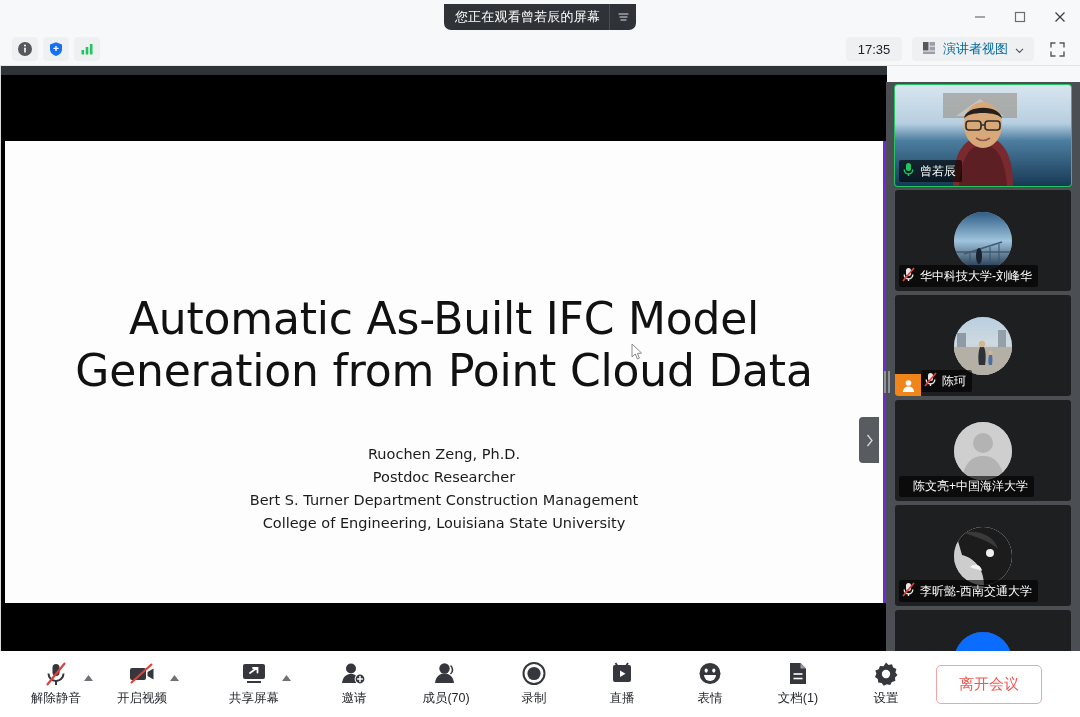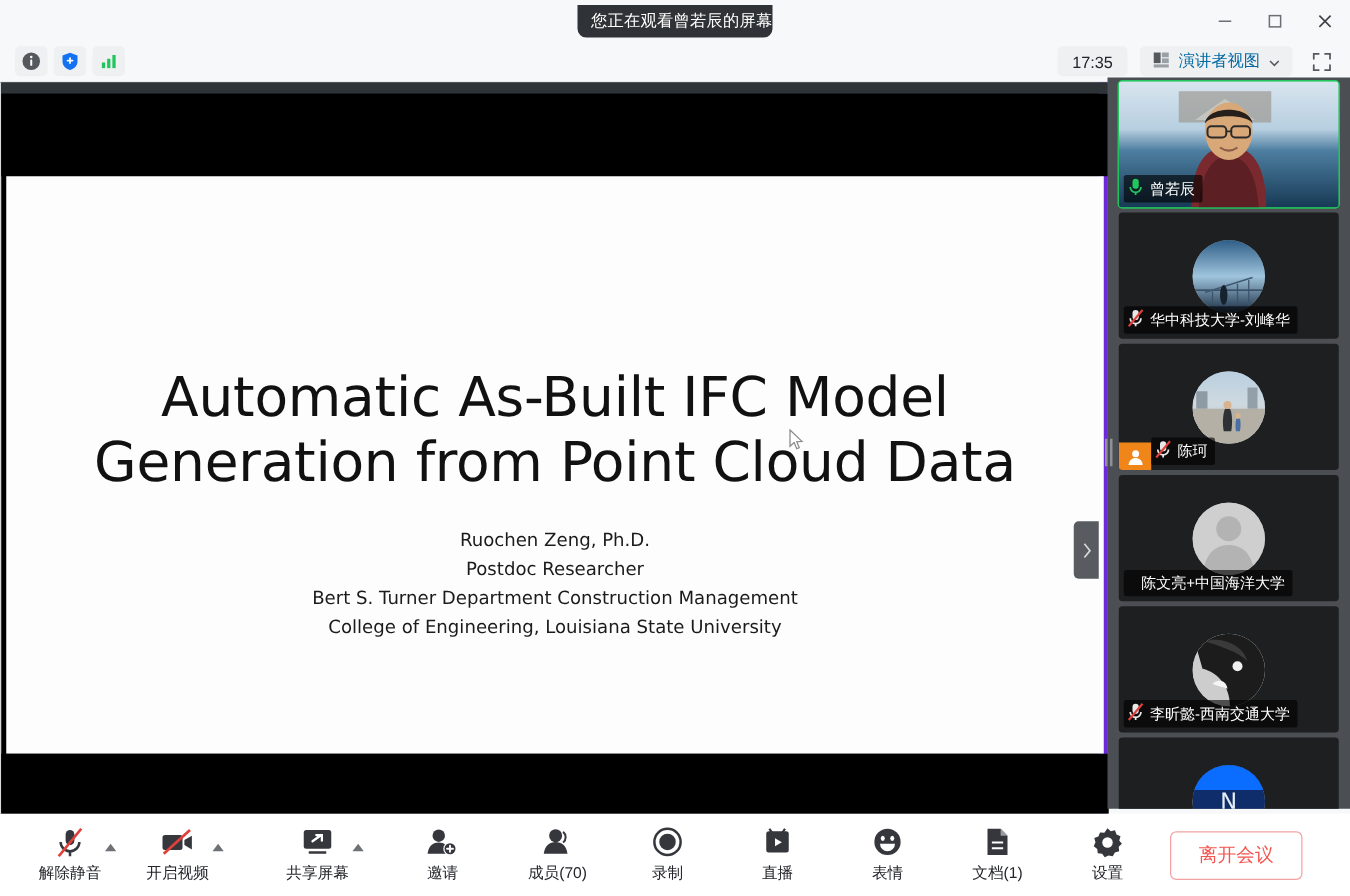--- a/index.html
+++ b/index.html
@@ -11,21 +11,21 @@
   #app { position: relative; width: 1080px; height: 717px; background:#f7f8fa; }
 
   
   .titlebar {
     position: absolute; left:0; top:0; width:1080px; height:33px;
     background:#f7f8fa; display:flex; align-items:center; justify-content:center;
   }
   .share-banner {
     display:flex; align-items:center; background:#2f3236; color:#ffffff;
     border-radius:0 0 7px 7px; height:26px; padding:0 0 0 11px; gap:9px;
-    font-size:13px; line-height:26px; white-space:nowrap;flex-direction:column;
+    font-size:13px; line-height:26px; white-space:nowrap;
   }
   .share-banner .btxt { letter-spacing:.2px; }
   .banner-menu {
     width:27px; height:26px; display:flex; align-items:center; justify-content:center;
     border-left:1px solid #4a4d51;
   }
   .banner-menu svg { display:block; }
   .wincontrols {
     position:absolute; right:0; top:0; height:33px; display:flex; align-items:center;
   }
@@ -69,21 +69,21 @@
     position:absolute; left:4px; top:75px; width:878px; height:462px; background:#fdfdfd;
   }
   .letterbox-bot { position:absolute; left:0; top:537px; width:886px; height:48px; background:#000; }
 
   .slide-title {
     position:absolute; left:0; right:0; top:152px; text-align:center;
     font-family:"DejaVu Sans", sans-serif;
     font-size:44px; font-weight:400; color:#111; line-height:1.19; letter-spacing:-0.2px;
   }
   .slide-sub {
-    position:absolute; left:0; right:0; top:281px; text-align:center;
+    position:absolute; left:0; right:0; top:302px; text-align:center;
     font-family:"DejaVu Sans", sans-serif;
     font-size:14.5px; color:#1b1b1b; line-height:1.58;
   }
   .cursor { position:absolute; left:626px; top:202px; width:12px; height:18px; }
 
   
   .slidebar {
     position:absolute; left:16px; top:543px; width:130px; height:32px;
     background:rgba(115,118,122,.75); border-radius:16px;
     display:flex; align-items:center; padding:0 8px; gap:0;
@@ -93,21 +93,21 @@
 
   
   .stage-handle {
     position:absolute; left:858px; top:351px; width:20px; height:46px;
     background:#585c60; border-radius:4px 0 0 4px;
     display:flex; align-items:center; justify-content:center;
   }
 
   
   .panel {
-    position:absolute; left:886px; top:62px; width:194px; height:585px;
+    position:absolute; left:886px; top:82px; width:194px; height:585px;
     background:#4b4f53;
   }
   .panel-scroll { position:absolute; left:0; top:0; width:194px; height:585px; overflow:hidden; }
   .tile {
     position:relative; width:176px; height:101px; margin:3px auto 4px auto;
     background:#1d1f21; border-radius:3px; overflow:hidden;
   }
   .tile.active { outline:2px solid #22c55e; outline-offset:-1px; }
   .tile-video { position:absolute; inset:0; }
   .avatar {

